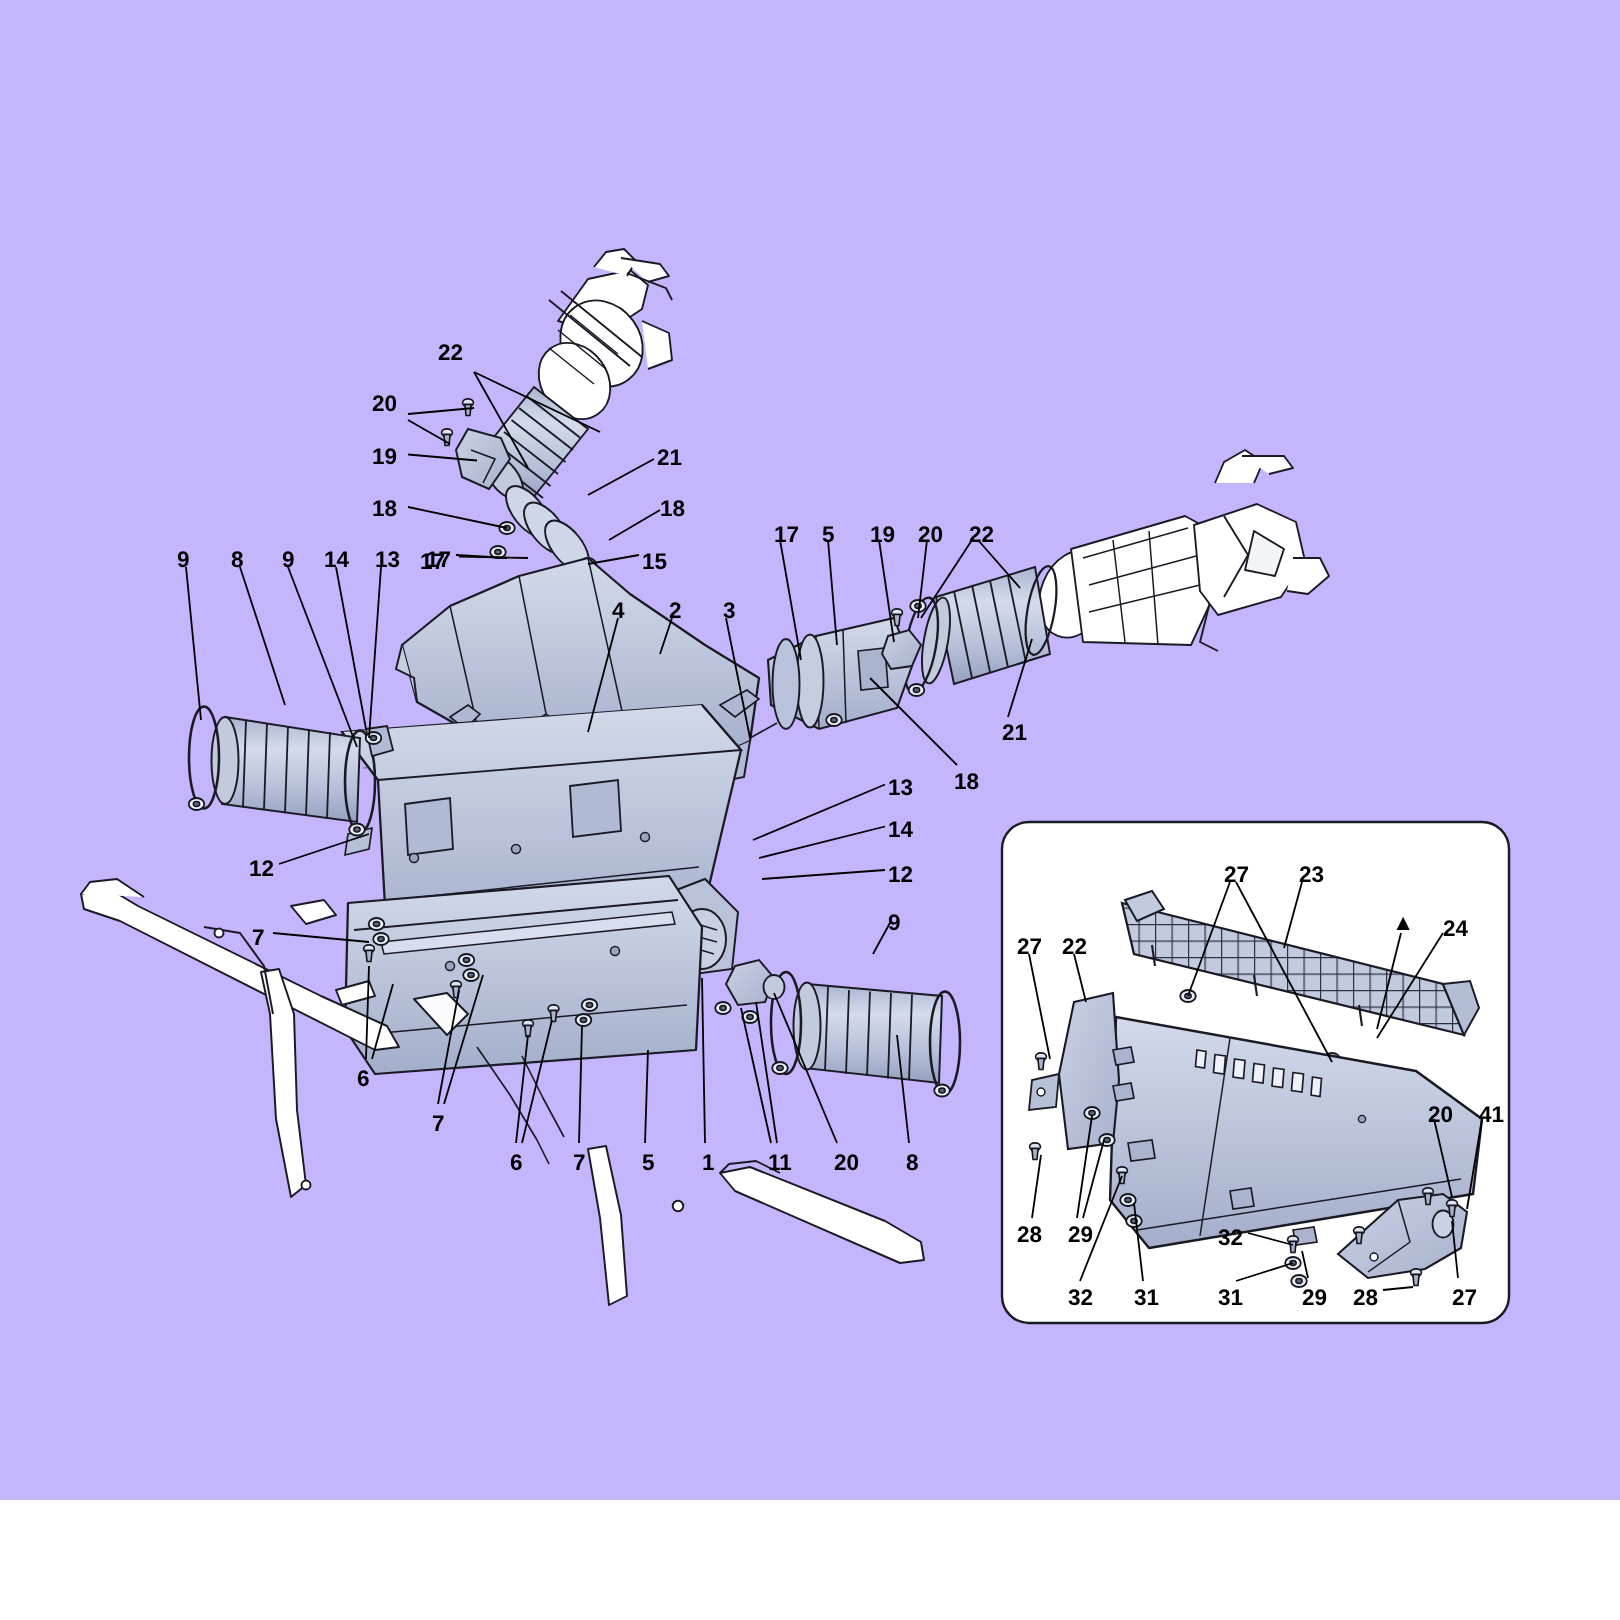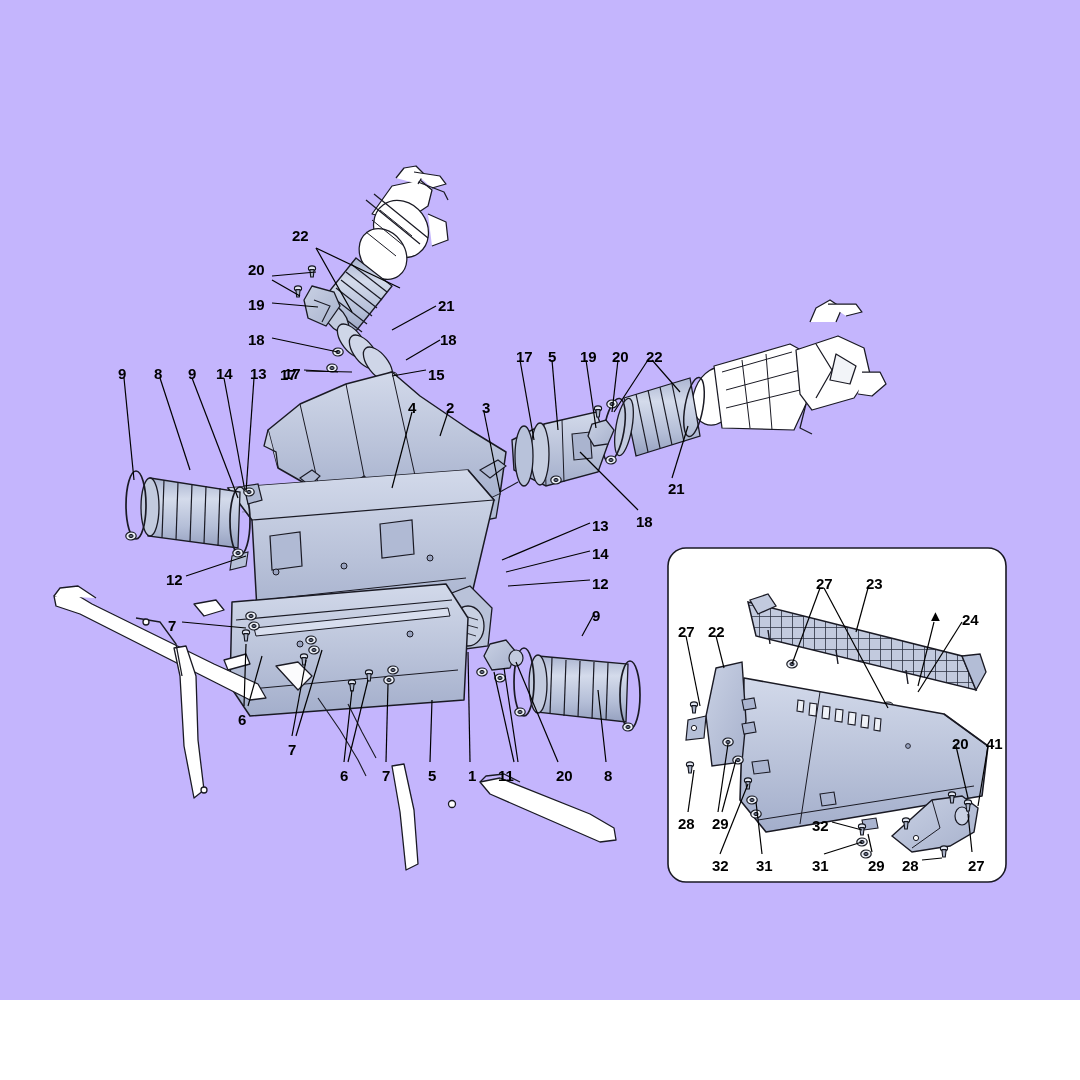--- a/index.html
+++ b/index.html
@@ -423,21 +423,21 @@
       <div class="lbl" style="left: 592px; top: 576px;">12</div>
       <div class="lbl" style="left: 166px; top: 572px;">12</div>
       <div class="lbl" style="left: 592px; top: 608px;">9</div>
       <div class="lbl" style="left: 168px; top: 618px;">7</div>
       <div class="lbl" style="left: 238px; top: 712px;">6</div>
       <div class="lbl" style="left: 288px; top: 742px;">7</div>
       <div class="lbl" style="left: 340px; top: 768px;">6</div>
       <div class="lbl" style="left: 382px; top: 768px;">7</div>
       <div class="lbl" style="left: 428px; top: 768px;">5</div>
       <div class="lbl" style="left: 468px; top: 768px;">1</div>
-      <div class="lbl" style="left: 498px; top: 768px;">11</div>
+      <div class="lbl" style="left: 512px; top: 768px;">11</div>
       <div class="lbl" style="left: 556px; top: 768px;">20</div>
       <div class="lbl" style="left: 604px; top: 768px;">8</div>
       <div class="lbl" style="left: 678px; top: 624px;">27</div>
       <div class="lbl" style="left: 708px; top: 624px;">22</div>
       <div class="lbl" style="left: 816px; top: 576px;">27</div>
       <div class="lbl" style="left: 866px; top: 576px;">23</div>
       <div class="lbl" style="left: 962px; top: 612px;">24</div>
       <div class="lbl" style="left: 952px; top: 736px;">20</div>
       <div class="lbl" style="left: 986px; top: 736px;">41</div>
       <div class="lbl" style="left: 678px; top: 816px;">28</div>

